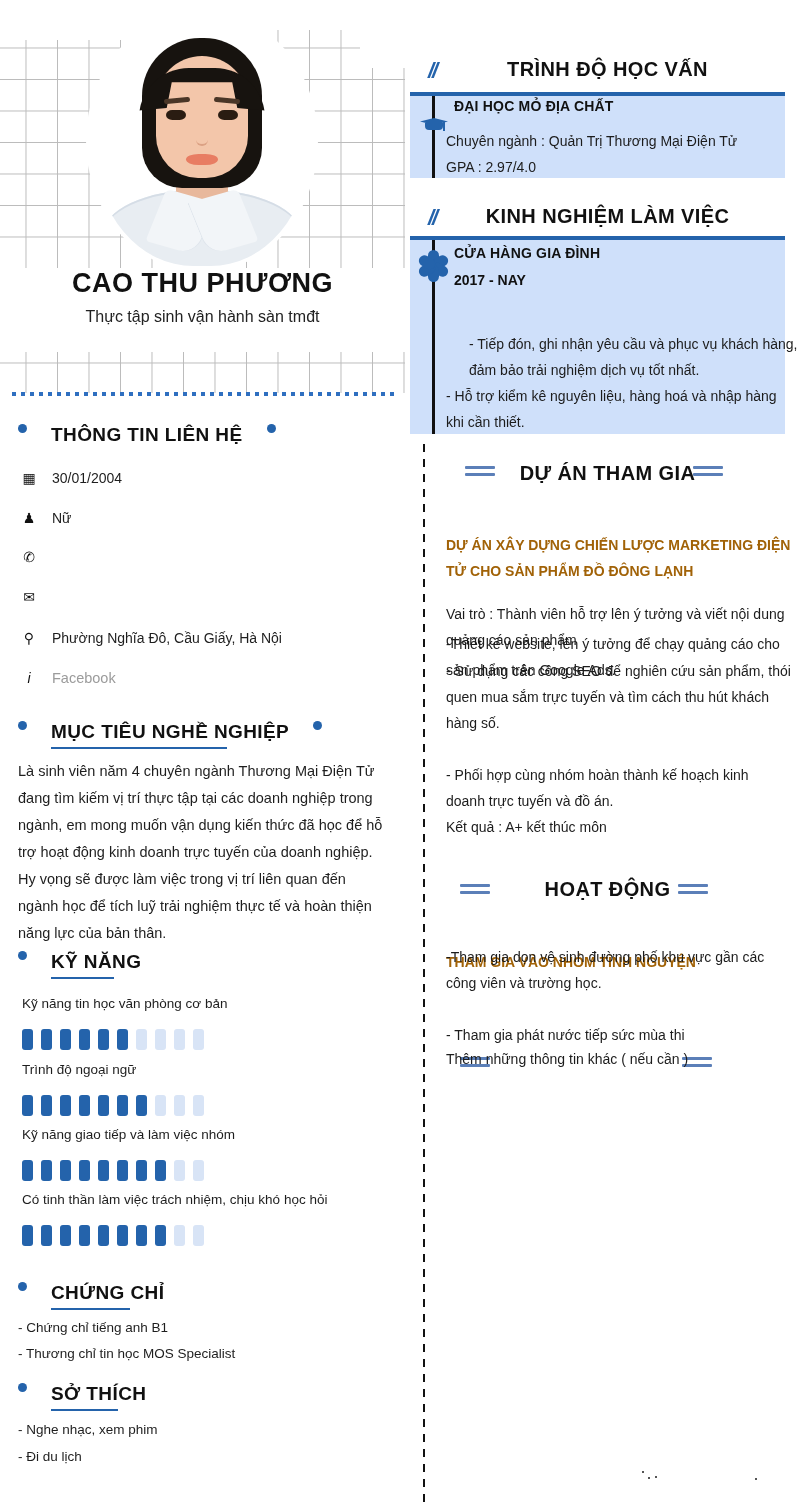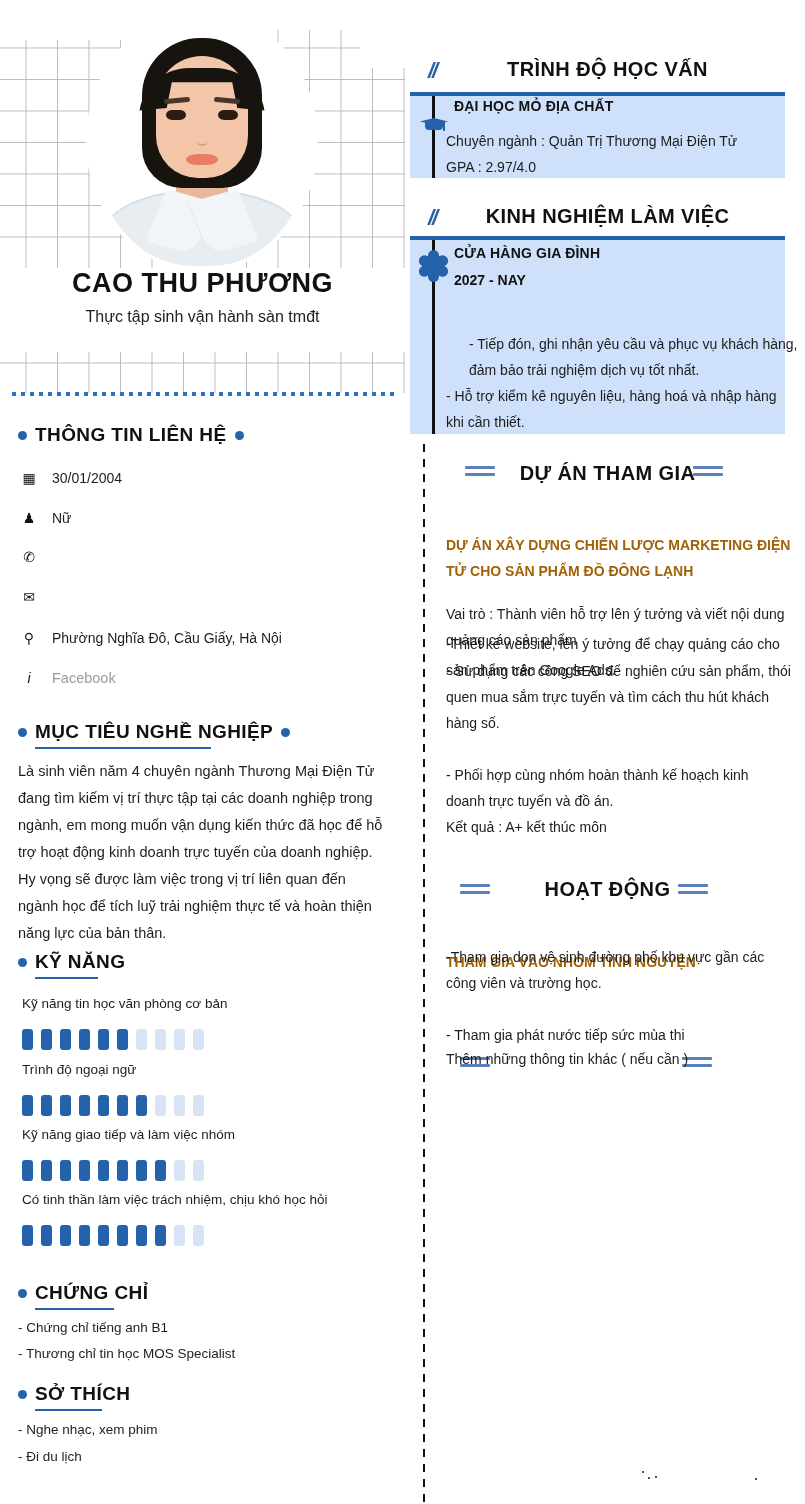--- a/index.html
+++ b/index.html
@@ -119,21 +119,21 @@
     position:absolute; left:0; top:308px; width:405px;
     text-align:center; font-size:16px; color:#222;
   }
   .dotted-sep {
     position:absolute; left:12px; top:392px; width:385px; height:4px;
     background-image: repeating-linear-gradient(to right, #2f6fc0 0 4px, transparent 4px 9px);
   }
 
   
   .l-head {
-    position:absolute; left:18px; display:flex; align-items:center; gap:8px;
+    position:absolute; left:18px; display:flex; align-items:flex-start; gap:24px;
   }
   .l-head .dot { width:9px; height:9px; border-radius:50%; background:#2463ab; flex:none; }
   .l-head .txt {
     font-size:19px; font-weight:700; letter-spacing:.4px; color:#111; position:relative;
   }
   .l-head .txt.ul::after {
     content:""; position:absolute; left:0; bottom:-6px; height:2.5px;
     background:#2463ab;
   }
   .l-head .txt.ul.w1::after { width:74%; }
@@ -423,21 +423,21 @@
           <span style="transform: rotate(120deg) translateY(-16px);"></span>
           <span style="transform: rotate(180deg) translateY(-16px);"></span>
           <span style="transform: rotate(240deg) translateY(-16px);"></span>
           <span style="transform: rotate(300deg) translateY(-16px);"></span>
         </div>
     </div>
     <div class="r-block" style="top:245px;">
       <div class="r-org">CỬA HÀNG GIA ĐÌNH</div>
     </div>
     <div class="r-block" style="top:272px;">
-      <div class="r-sub">2027 - NAY</div>
+      <div class="r-sub">2017 - NAY</div>
     </div>
     <div class="r-body" style="top:331px;margin-left:23px;">- Tiếp đón, ghi nhận yêu cầu và phục vụ khách hàng, đảm bảo trải nghiệm dịch vụ tốt nhất.</div>
     <div class="r-body" style="top:383px;">- Hỗ trợ kiểm kê nguyên liệu, hàng hoá và nhập hàng khi cần thiết.</div>
 
     <div class="eqmark" style="left:55px; top:466px;">
         <b></b>
         <b></b>
       </div>
     <div class="eqmark" style="left:283px; top:466px;">
         <b></b>

